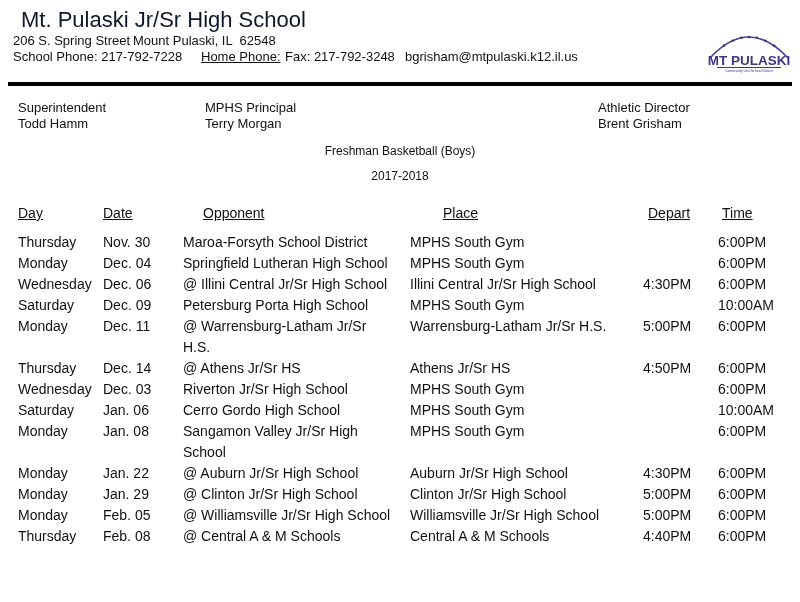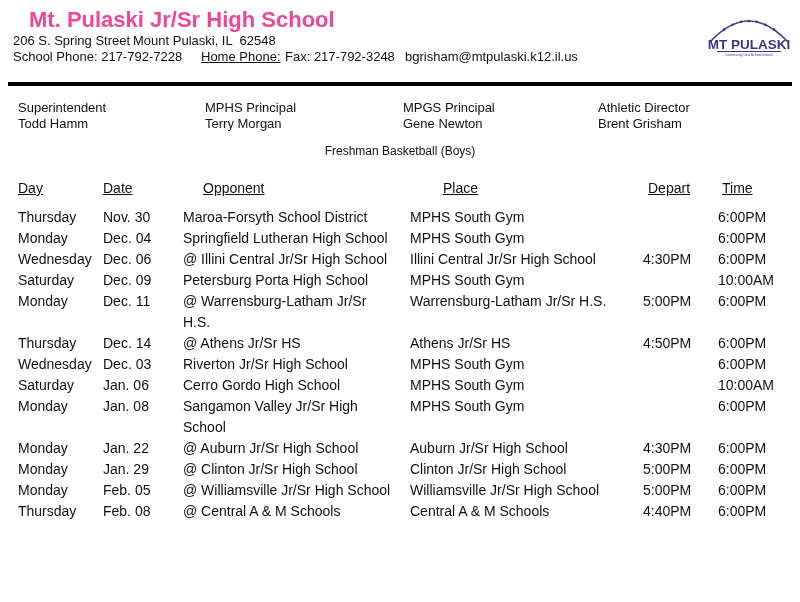--- a/index.html
+++ b/index.html
@@ -9,36 +9,36 @@
     height: 602px;
     background: #ffffff;
     font-family: "Liberation Sans", sans-serif;
     color: #111;
     overflow: hidden;
   }
 
   
   .masthead { position: relative; padding-top: 6px; }
   .school-name {
-    margin: 0 0 0 29px;
+    margin: 0 0 0 21px;
     font-size: 22px;
-    font-weight: 700;
+    font-weight: 400;
     line-height: 27px;
-    color: #ec4899;
+    color: #0f172a;
   }
   .address-line, .phone-line { position: relative; height: 16px; font-size: 13px; line-height: 16px; }
   .address-line span, .phone-line span { position: absolute; top: 0; white-space: pre; }
   .addr-street { left: 13px; }
   .addr-city   { left: 133px; }
   .ph-school { left: 13px; }
   .ph-home   { left: 201px; text-decoration: underline; }
   .ph-fax    { left: 285px; }
   .ph-email  { left: 405px; }
 
-  .logo { position: absolute; top: 6px; right: 6px; width: 90px; height: 52px; }
+  .logo { position: absolute; top: 22px; right: 6px; width: 90px; height: 52px; }
 
   .rule { height: 4px; background: #000; margin: 17px 8px 0 8px; }
 
   
   .staff { position: relative; height: 32px; margin-top: 14px; font-size: 13px; line-height: 16px; }
   .staff-col { position: absolute; top: 0; }
   .staff-col-0 { left: 18px; }
   .staff-col-1 { left: 205px; }
   .staff-col-2 { left: 403px; }
   .staff-col-3 { left: 598px; }
@@ -121,32 +121,29 @@
 
   <div class="staff">
     <div class="staff-col staff-col-1">
       <div>MPHS Principal</div>
       <div>Terry Morgan</div>
     </div>
     <div class="staff-col staff-col-0">
       <div>Superintendent</div>
       <div>Todd Hamm</div>
     </div>
-    <div class="staff-col staff-col-2">
-      <div>MPGS Principal</div>
-      <div>Gene Newton</div>
-    </div>
     <div class="staff-col staff-col-3">
       <div>Athletic Director</div>
       <div>Brent Grisham</div>
     </div>
   </div>
 
   <div class="doc-title">
     <div>Freshman Basketball (Boys)</div>
+    <div>2017-2018</div>
   </div>
 
   <table class="schedule">
     <colgroup>
       <col class="c-day">
         <col class="c-date">
         <col class="c-opp">
         <col class="c-place">
         <col class="c-depart">
         <col class="c-time">

